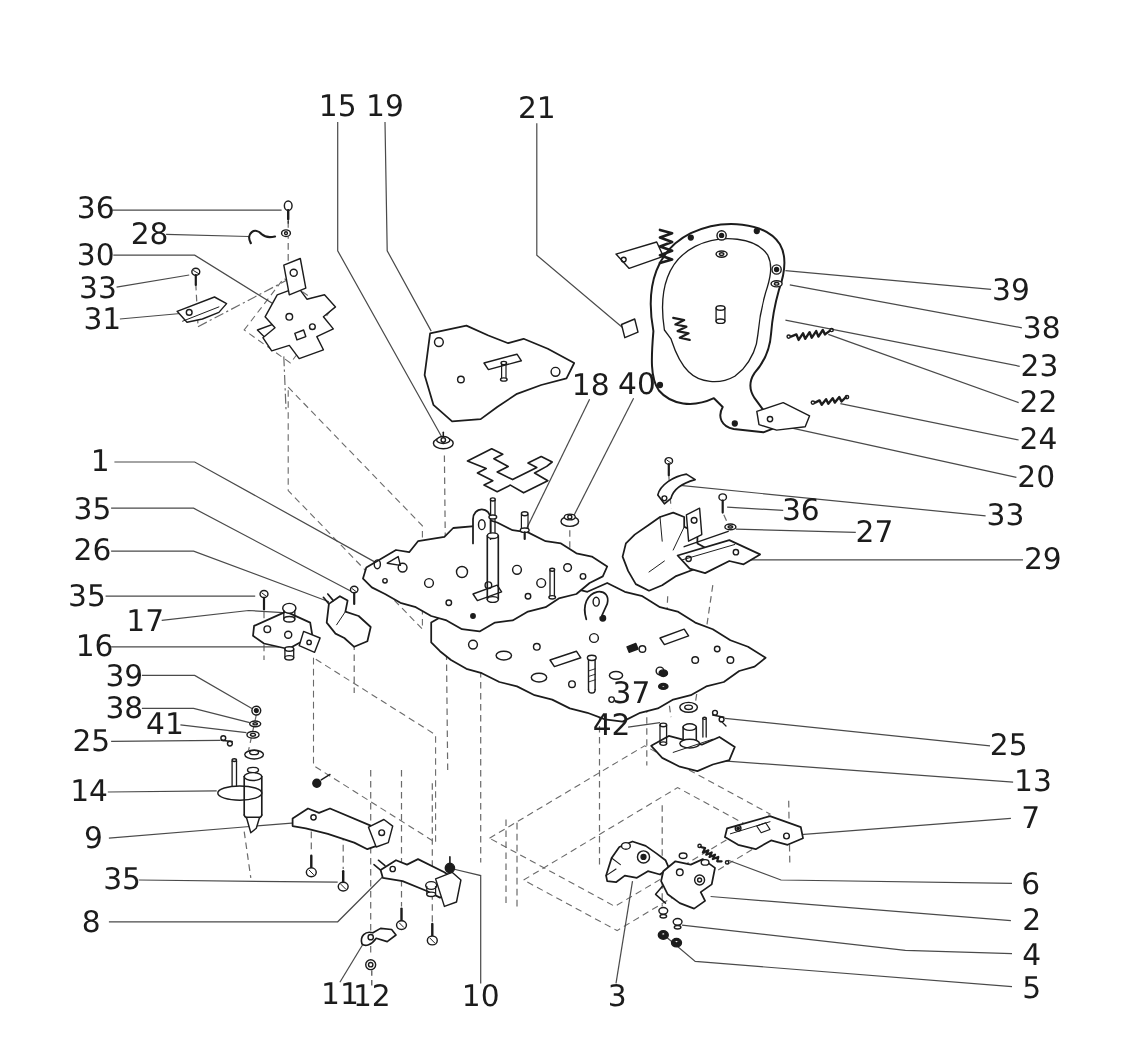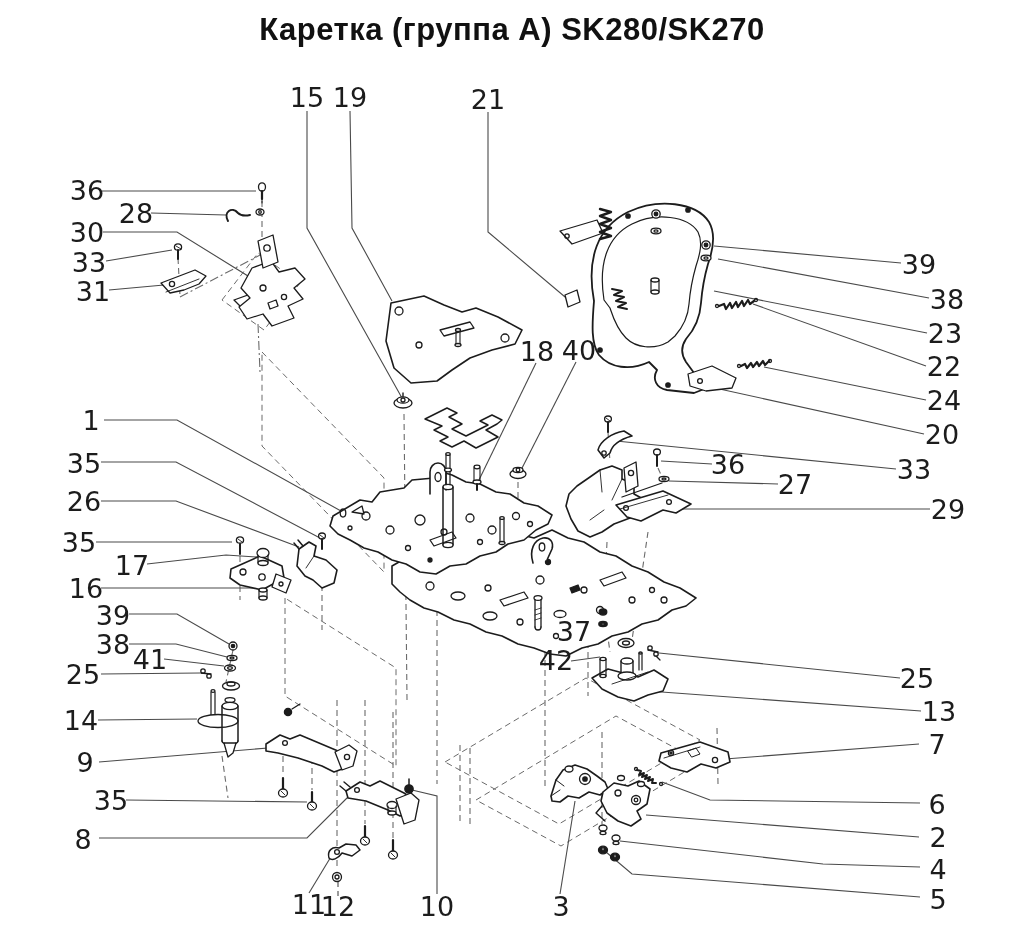--- a/index.html
+++ b/index.html
@@ -7,21 +7,20 @@
          font-family:"DejaVu Sans", sans-serif;}
   #title{position:absolute;top:12px;left:0;width:100%;text-align:center;
          font-family:"Liberation Sans", sans-serif;font-weight:bold;font-size:31px;
          color:#111;letter-spacing:.5px;}
   svg text{font-family:"DejaVu Sans", sans-serif;}
 </style>
 </head>
 <body>
 
 <div id="stage">
-  <div id="title">Каретка (группа А) SK280/SK270</div>
   <div id="diagram-root"><svg width="1024" height="950" viewBox="0 0 1024 950">
         <polygon points="222,300 258,253 300,283 264,330" fill="none" stroke="#6b6b6b" stroke-width="1" stroke-dasharray="6 4"></polygon>
         <polygon points="262,352 384,478 384,572 262,446" fill="none" stroke="#6b6b6b" stroke-width="1" stroke-dasharray="6 4"></polygon>
         <polygon points="285,598 285,696 396,766 396,668" fill="none" stroke="#6b6b6b" stroke-width="1" stroke-dasharray="6 4"></polygon>
         <polygon points="445,762 586,678 700,740 559,824" fill="none" stroke="#6b6b6b" stroke-width="1" stroke-dasharray="6 4"></polygon>
         <polygon points="476,800 616,716 701,762 561,846" fill="none" stroke="#6b6b6b" stroke-width="1" stroke-dasharray="6 4"></polygon>
         <polyline points="262,201 262,252" fill="none" stroke="#6b6b6b" stroke-width="1.1" stroke-dasharray="6 4"></polyline>
         <polyline points="178,258 180,296" fill="none" stroke="#6b6b6b" stroke-width="1.1" stroke-dasharray="6 4"></polyline>
         <polyline points="258,324 260,372" fill="none" stroke="#6b6b6b" stroke-width="1.1" stroke-dasharray="9 3 2 3"></polyline>
         <polyline points="180,297 264,253" fill="none" stroke="#6b6b6b" stroke-width="1.1" stroke-dasharray="9 3 2 3"></polyline>

